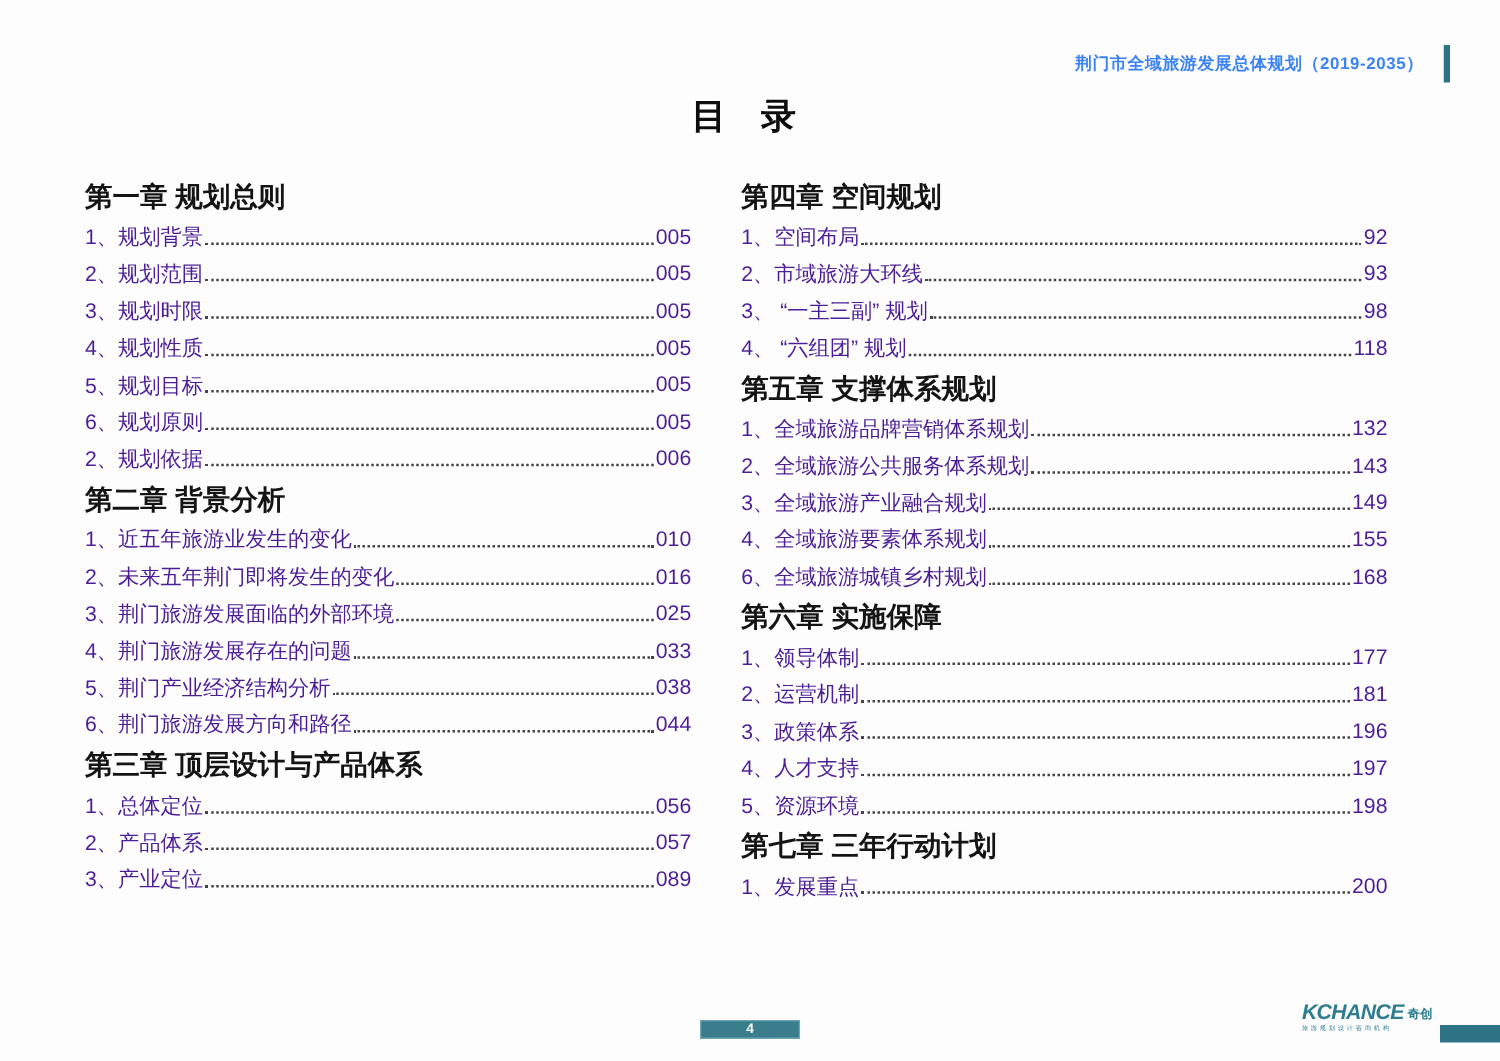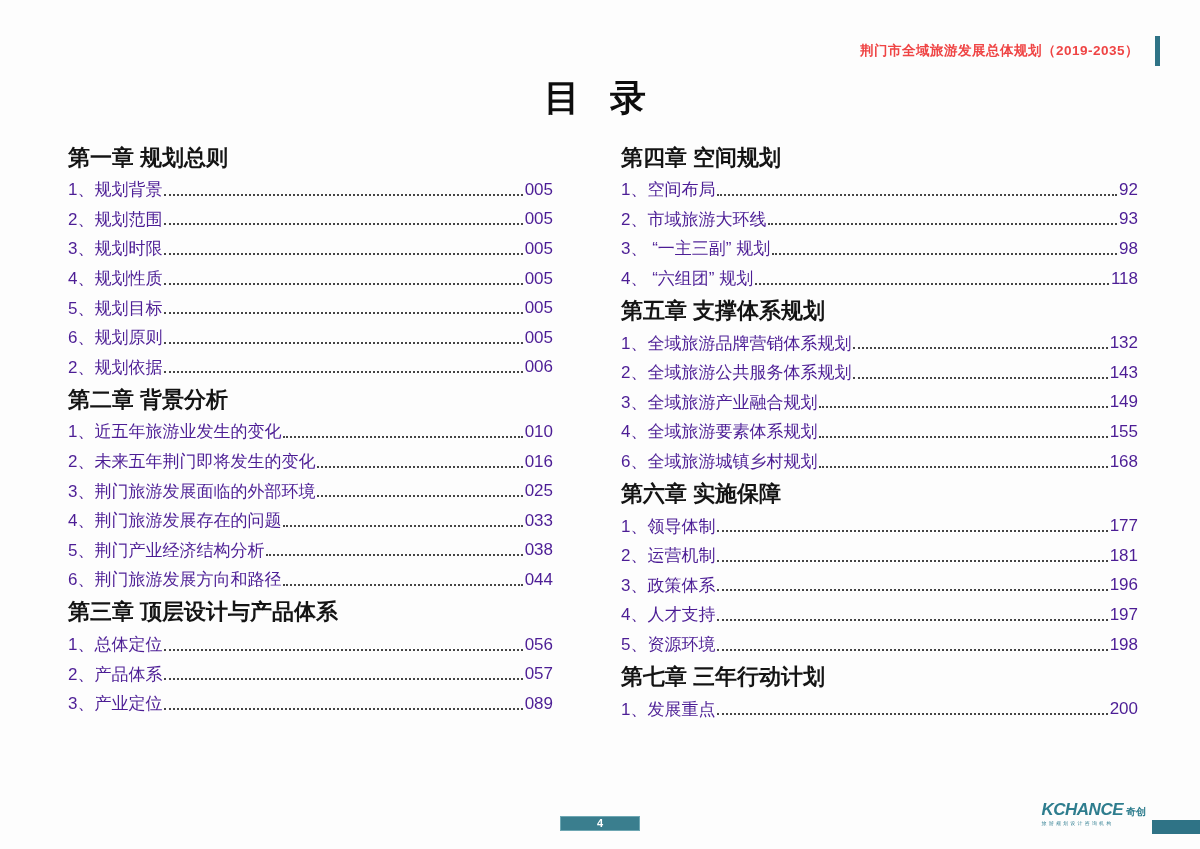--- a/index.html
+++ b/index.html
@@ -18,56 +18,56 @@
   
   .header {
     position: absolute;
     top: 36px;
     right: 40px;
     display: flex;
     align-items: center;
     gap: 16px;
   }
   .header-title {
-    color: #ef4444;
+    color: #3b82f6;
     font-size: 13.5px;
     font-weight: bold;
     letter-spacing: 0.5px;
   }
   .header-bar {
     width: 5px;
     height: 30px;
     background: #2f7386;
   }
 
   
   .toc-title {
     position: absolute;
     top: 74px;
     left: 0;
     width: 100%;
     margin: 0;
     text-align: center;
-    font-size: 36px;
+    font-size: 28px;
     font-weight: bold;
     letter-spacing: 10px;
     color: #0d0d0d;
   }
 
   
   .toc {
     position: absolute;
     top: 140px;
     left: 68px;
     display: flex;
     gap: 40px;
   }
   .col { display: flex; flex-direction: column; }
   .col-left  { width: 485px; }
-  .col-right { width: 517px; margin-left: 28px; }
+  .col-right { width: 517px; }
 
   .chapter {
     height: 35px;
     display: flex;
     align-items: center;
     font-size: 22px;
     font-weight: bold;
     color: #141414;
     white-space: nowrap;
   }

